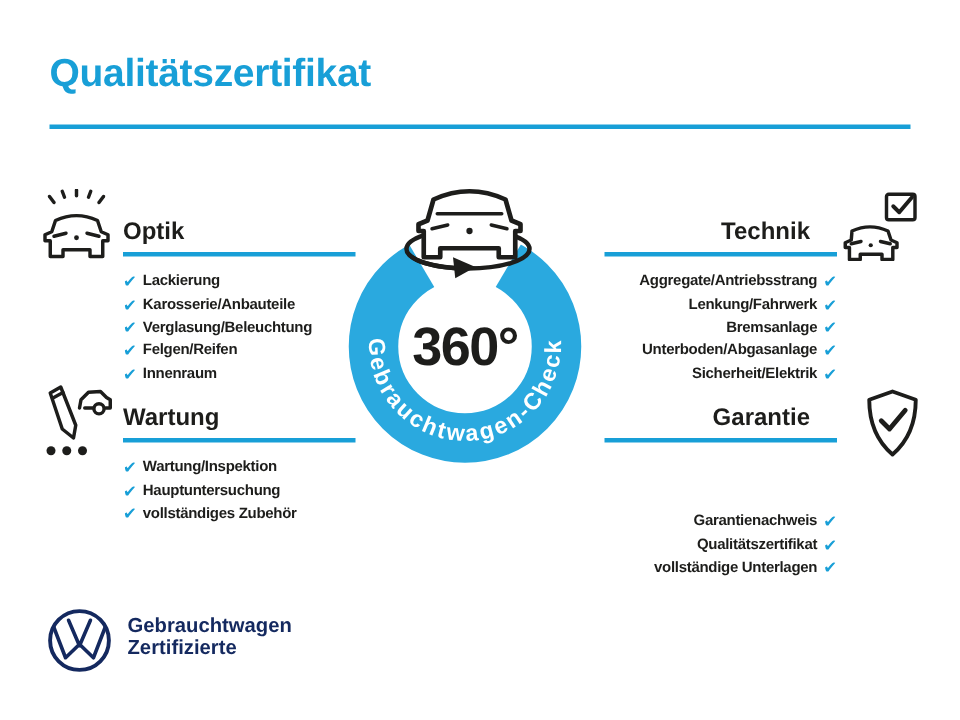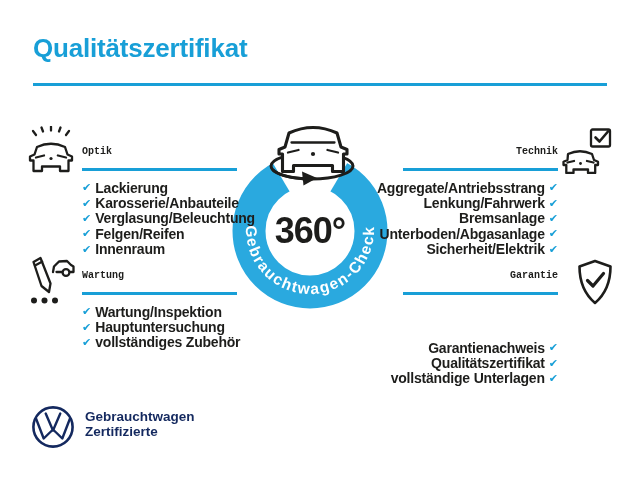--- a/index.html
+++ b/index.html
@@ -6,30 +6,30 @@
   #canvas{
     position:relative;width:640px;height:453px;background:#ffffff;overflow:hidden;
     font-family:"Liberation Sans","DejaVu Sans",sans-serif;
   }
   .title{
     position:absolute;left:33px;top:33px;margin:0;
     font-size:26px;font-weight:bold;color:#189FD7;letter-spacing:-0.2px;
   }
   .hrule{position:absolute;left:33px;top:83px;width:574px;height:3px;background:#189FD7;}
   .icon{position:absolute;}
-  .sec-h{position:absolute;font-size:10px;font-weight:bold;color:#1D1D1B;white-space:nowrap;font-family:Liberation Mono, monospace;}
-  .sec-h.r{right:82px;text-align:right;margin-left:22px;}
+  .sec-h{position:absolute;font-size:16px;font-weight:bold;color:#1D1D1B;white-space:nowrap;}
+  .sec-h.r{right:100px;text-align:right;margin-left:22px;}
   .sec-rule{position:absolute;height:2.5px;width:155px;background:#189FD7;}
   .items{position:absolute;display:flex;flex-direction:column;}
   .items.l{left:82px;width:165px;}
   .items.r{right:82px;width:175px;}
   .row{height:15.4px;display:flex;align-items:center;gap:4px;}
   .items.r .row{justify-content:flex-end;}
   .chk{color:#189FD7;font-size:11px;line-height:1;font-family:"DejaVu Sans",sans-serif;}
-  .lbl{font-size:14px;font-weight:600;color:#1D1D1B;letter-spacing:-0.2px;white-space:nowrap;text-align:right;}
+  .lbl{font-size:10px;font-weight:600;color:#1D1D1B;letter-spacing:-0.2px;white-space:nowrap;text-align:right;}
   .center-graphic{position:absolute;left:218px;top:104px;}
   .footer-text{
     position:absolute;left:85px;top:409px;
     font-size:13.5px;font-weight:bold;color:#14295F;line-height:15px;
   }
   .vwlogo{position:absolute;left:31px;top:405px;}
   svg{display:block;}
 </style>
 </head>
 <body>

